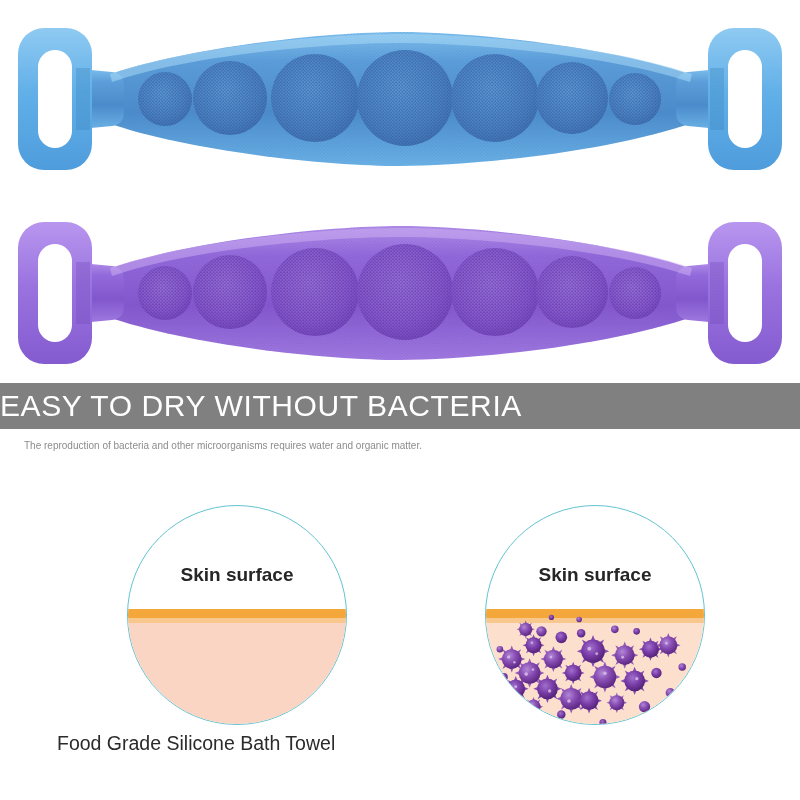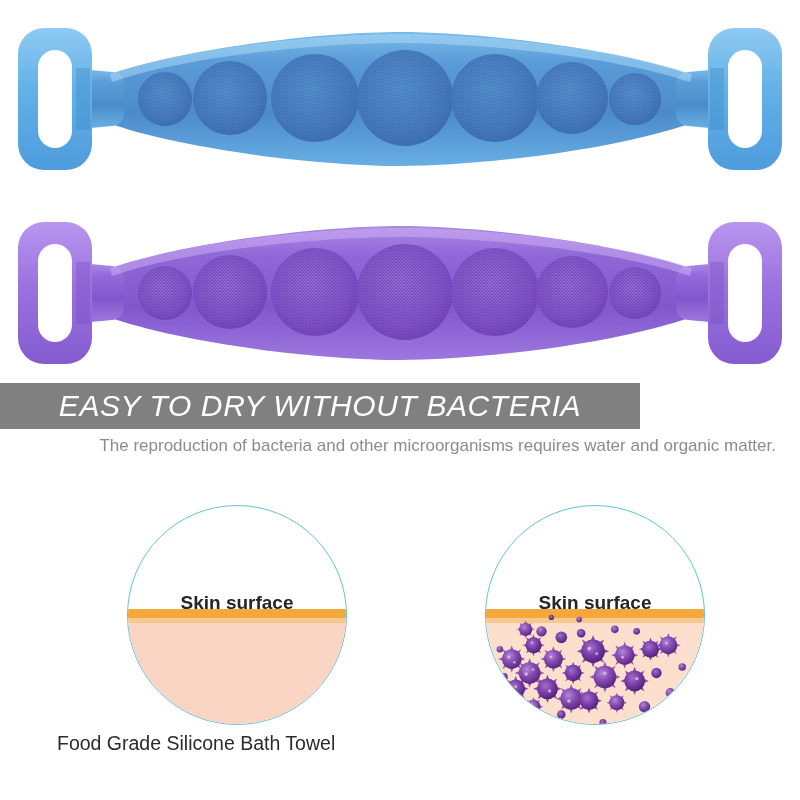--- a/index.html
+++ b/index.html
@@ -37,46 +37,45 @@
     width: 800px;
   }
   #strap-blue-wrap { top: 6px;  height: 175px; }
   #strap-purple-wrap { top: 196px; height: 180px; }
 
   
   .banner {
     position: absolute;
     left: 0;
     top: 383px;
-    width: 640px;
+    width: 800px;
     height: 46px;
     background: #808080;
     display: flex;
     align-items: center;
-    justify-content: center;
-    font-style: italic;
+    justify-content: flex-start;
   }
   .banner-title {
     color: #ffffff;
     font-size: 30px;
     letter-spacing: 0.6px;
     font-weight: 400;
     line-height: 1;
     white-space: nowrap;
   }
 
   
   .description {
     position: absolute;
     left: 24px;
     top: 434px;
     width: 752px;
-    text-align: right;
+    text-align: left;
     color: #8c8c8c;
-    font-size: 17px;
+    font-size: 10px;
     line-height: 24px;
   }
 
   
   .compare {
     position: absolute;
     left: 0;
     top: 500px;
     width: 800px;
     height: 300px;
@@ -109,21 +108,20 @@
   .skin-label {
     position: absolute;
     left: 0;
     right: 0;
     top: 58px;
     text-align: center;
     font-size: 19px;
     font-weight: bold;
     color: #262626;
     z-index: 4;
-    margin-top: 28px;
   }
   .orange-line {
     position: absolute;
     left: 0;
     width: 100%;
     top: 103px;
     height: 9px;
     background: #f4a83c;
     z-index: 3;
   }

